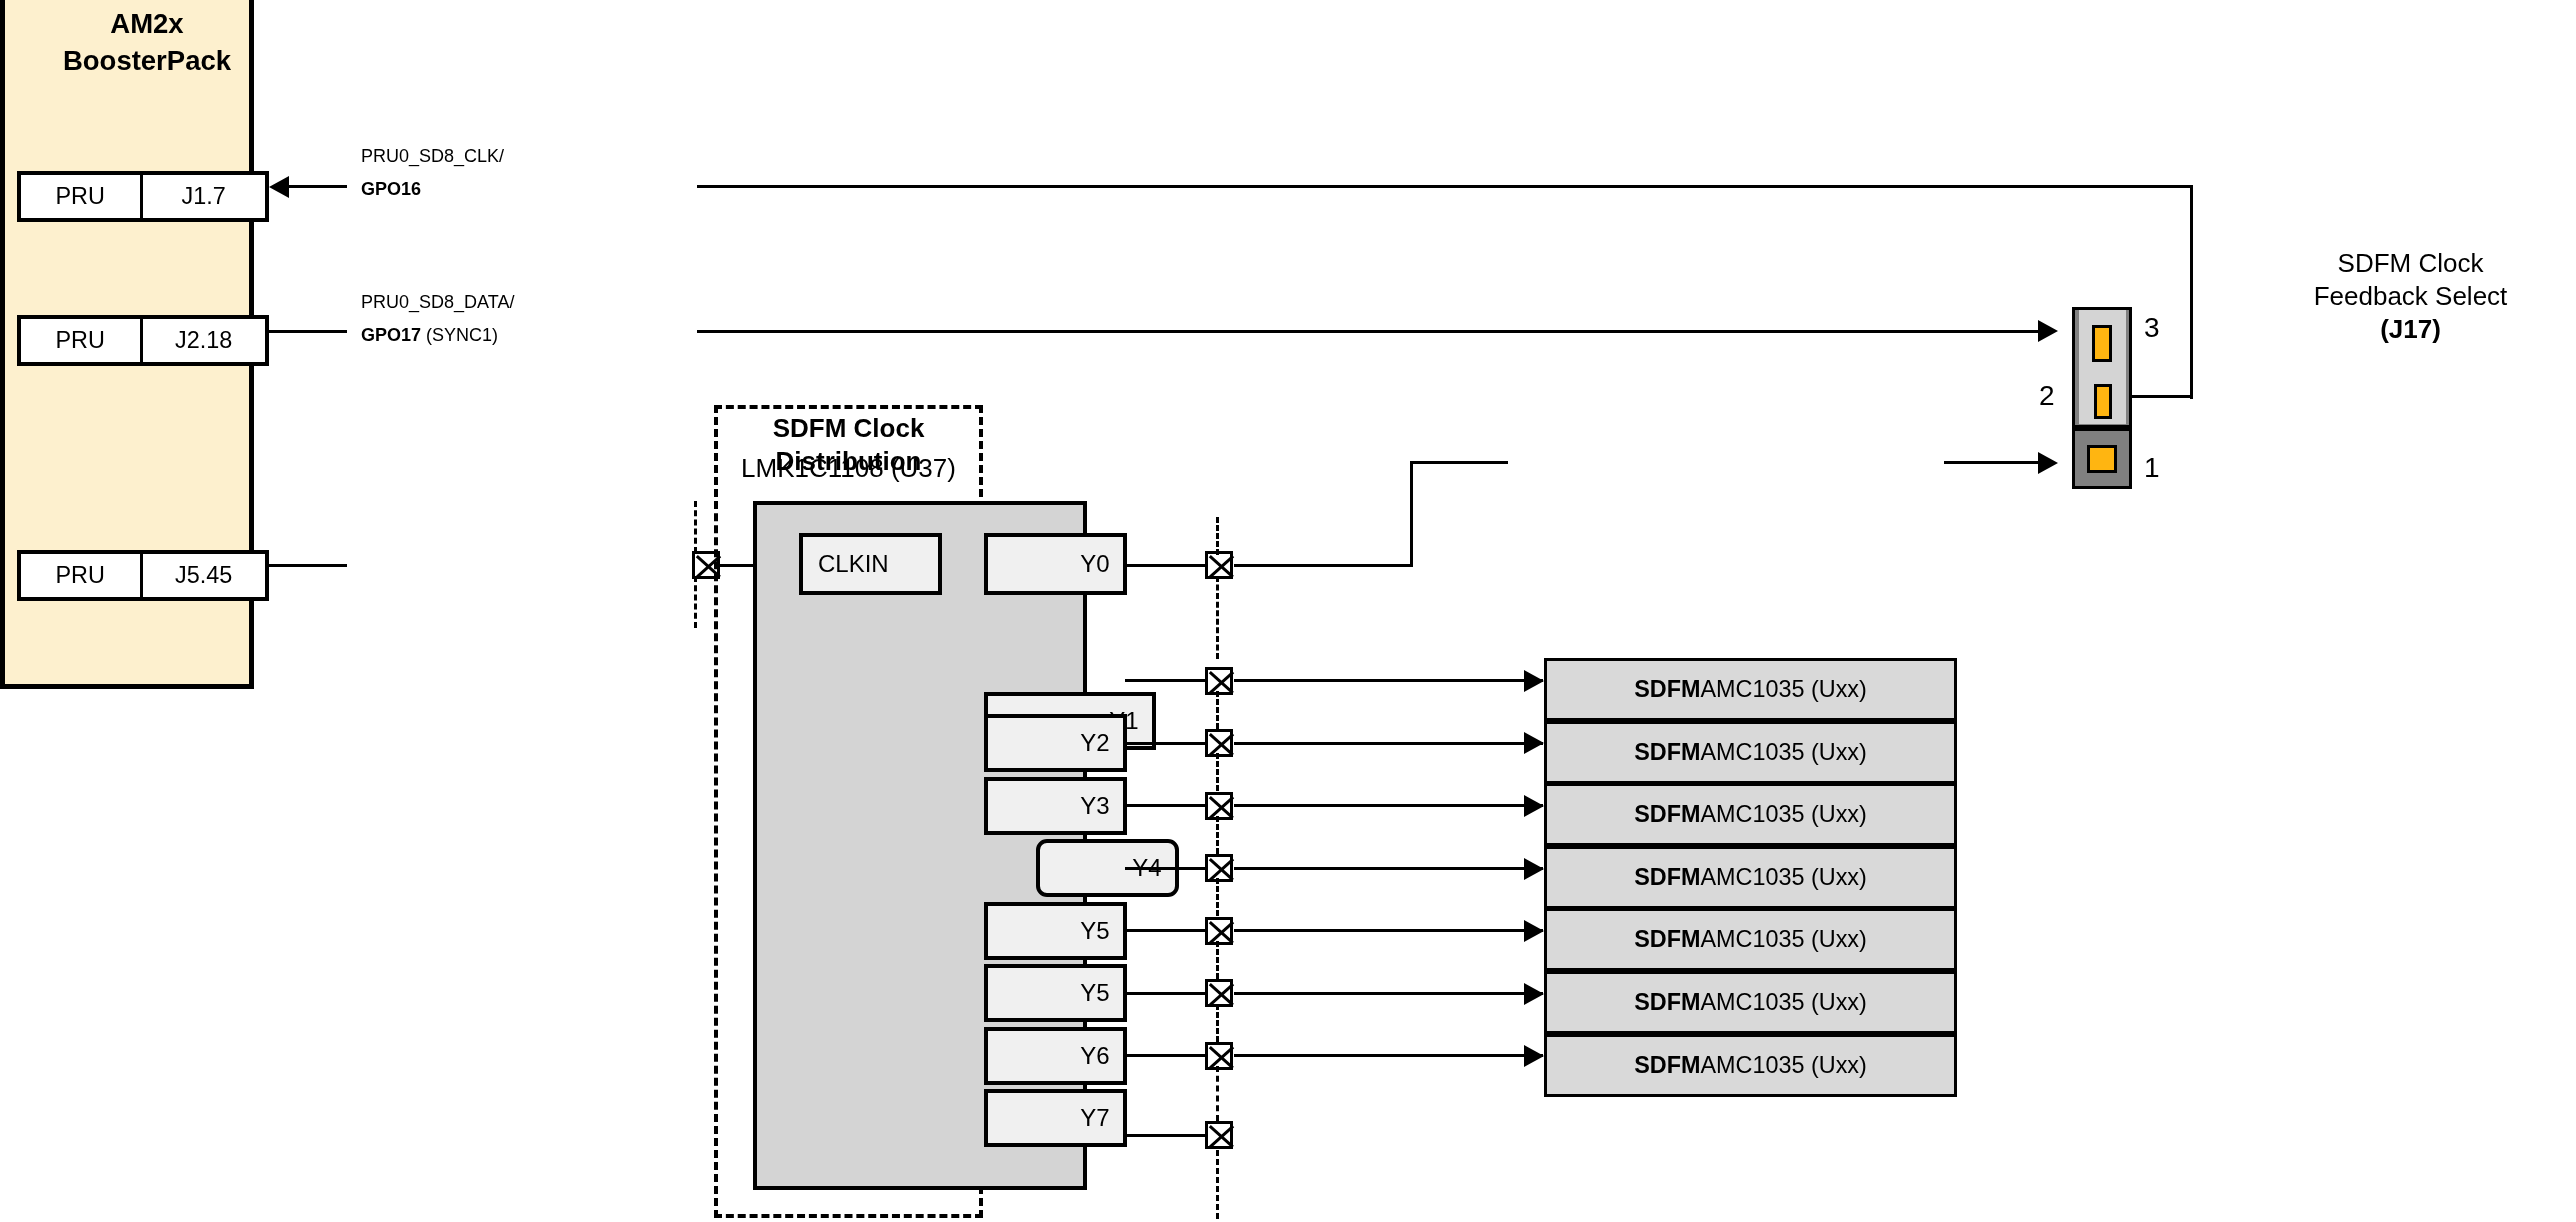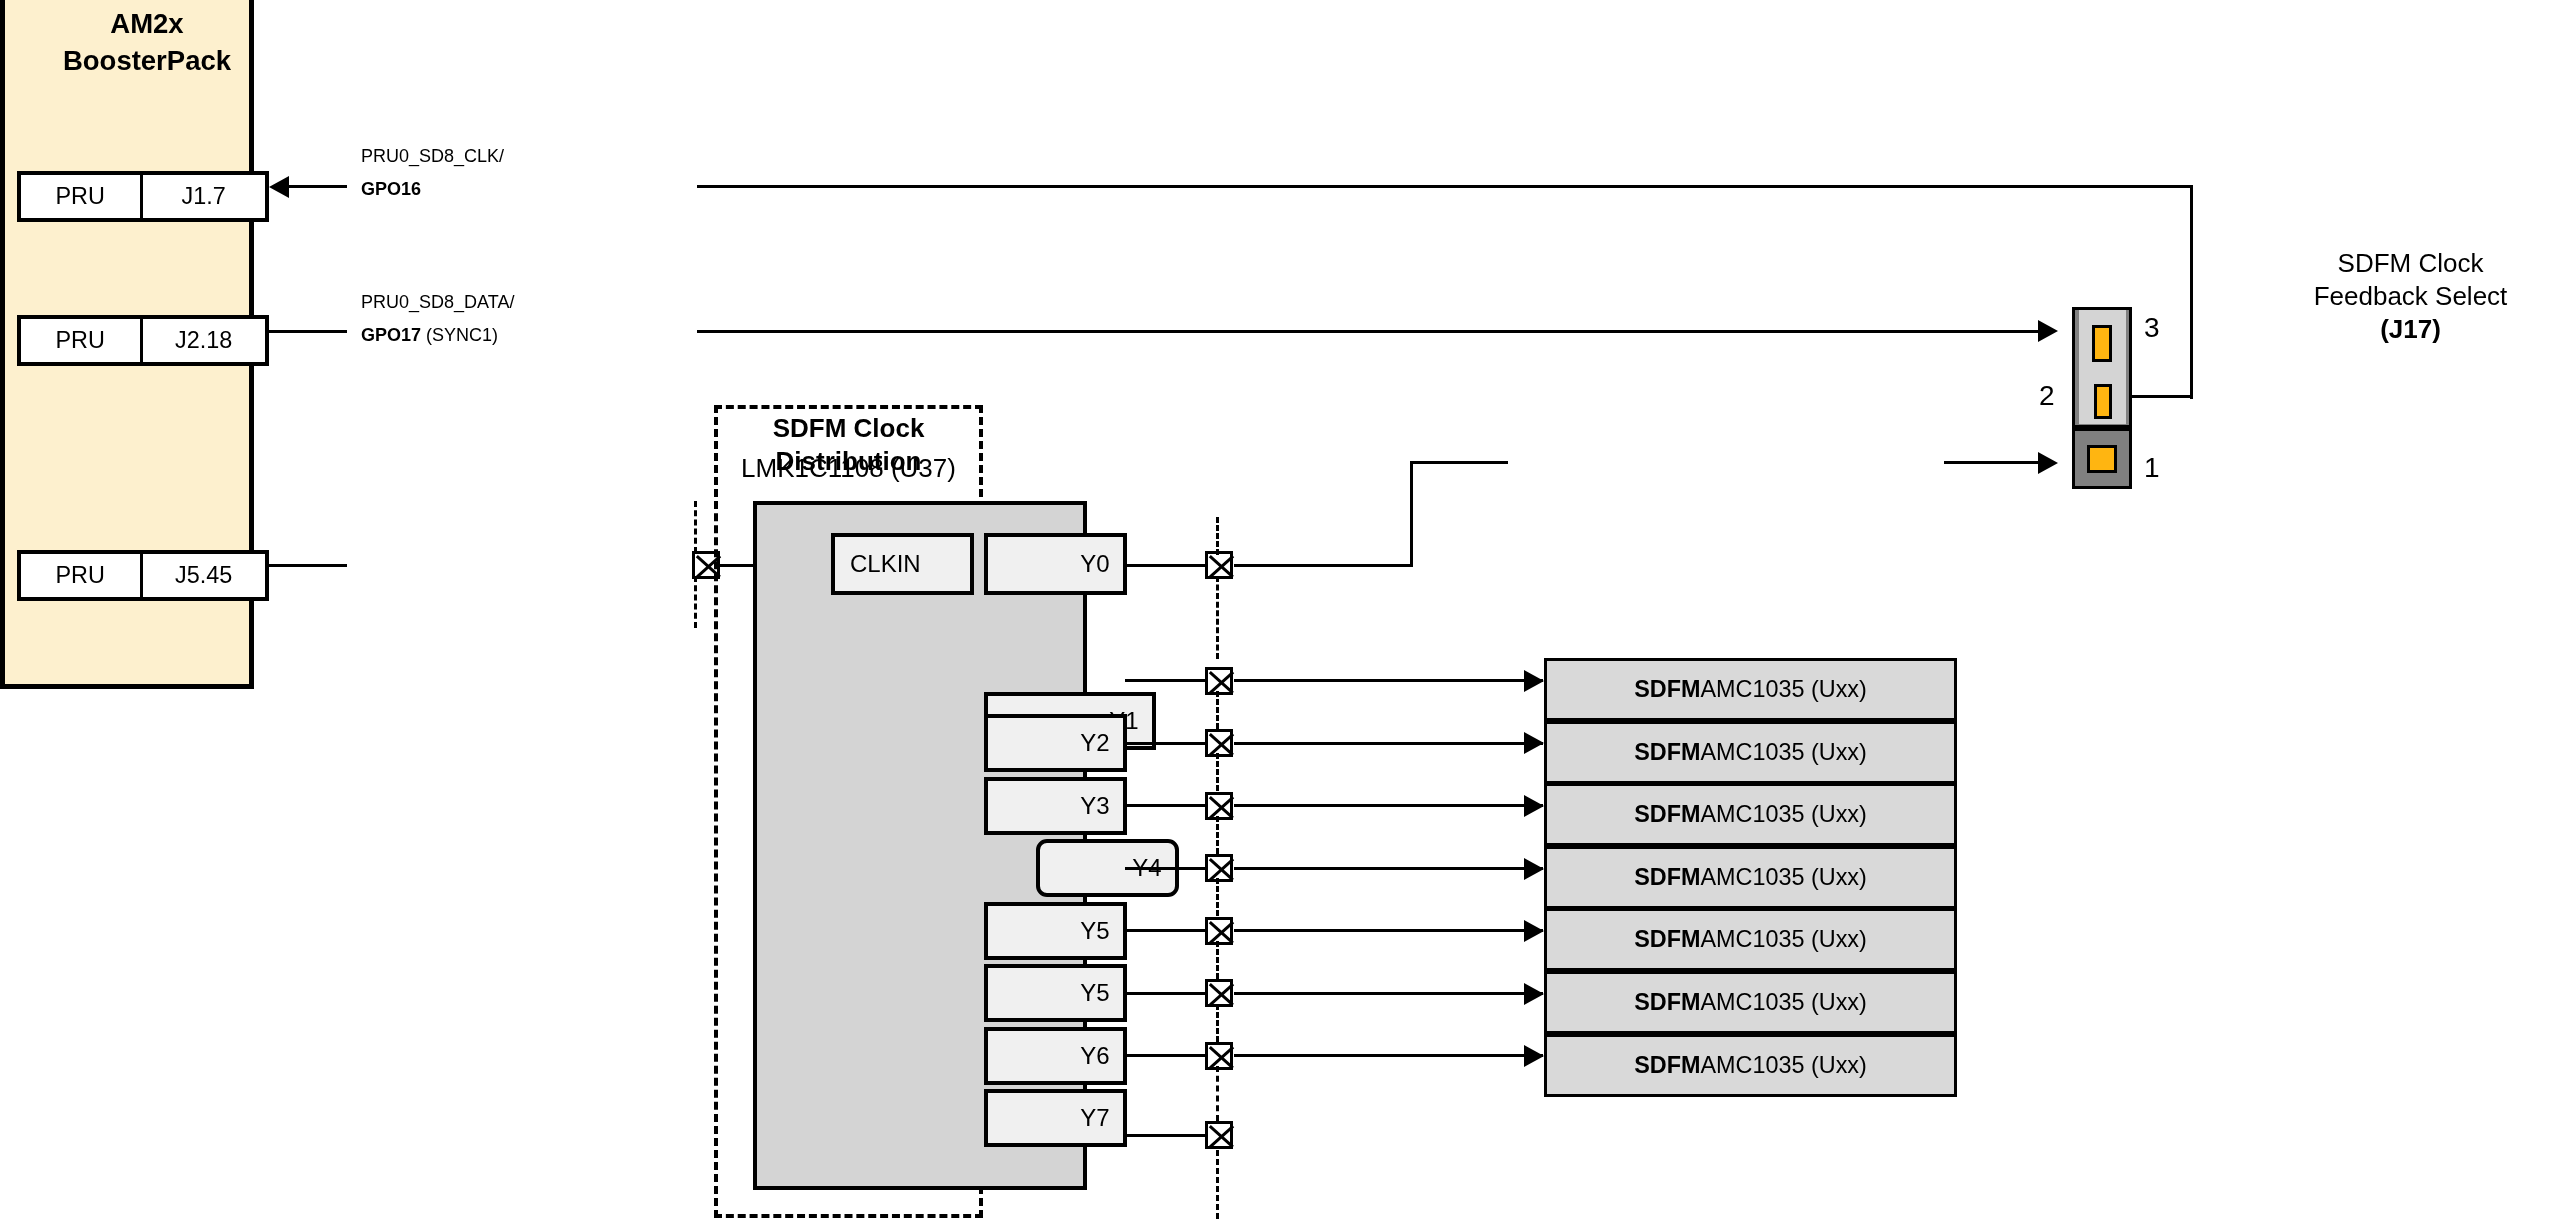--- a/index.html
+++ b/index.html
@@ -144,21 +144,21 @@
   <div class="abs tp" style="left:692px;top:551px;"></div>
   <div class="abs wire-h" style="left:721px;top:564px;width:57px;"></div>
   <div class="abs arrow-r" style="left:777px;top:555px;"></div>
 
   <div class="abs" id="dashed-box"></div>
   <div class="abs title-txt" style="left:714px;top:412px;width:269px;font-weight:bold;">SDFM Clock Distribution</div>
   <div class="abs title-txt" style="left:714px;top:452px;width:269px;">LMK1C1108 (U37)</div>
 
   <div class="abs" id="lmk-chip"></div>
 
-  <div class="abs pin-label-box l" style="left:799px;top:533px;width:143px;height:62px;margin-left:32px;">CLKIN</div>
+  <div class="abs pin-label-box l" style="left:799px;top:533px;width:143px;height:62px;">CLKIN</div>
 
   <div class="abs pin-label-box r" style="left:984px;top:533px;width:143px;height:62px;">Y0</div>
 
   <div class="abs pin-label-box r" style="left:984px;top:692px;width:172px;height:58px;">Y1</div>
   <div class="abs pin-label-box r" style="left:984px;top:714px;width:143px;height:58px;">Y2</div>
   <div class="abs pin-label-box r" style="left:984px;top:777px;width:143px;height:58px;">Y3</div>
   <div class="abs pin-label-box r" style="left:1036px;top:839px;width:143px;height:58px;border-radius:11px;">Y4</div>
   <div class="abs pin-label-box r" style="left:984px;top:902px;width:143px;height:58px;">Y5</div>
   <div class="abs pin-label-box r" style="left:984px;top:964px;width:143px;height:58px;">Y5</div>
   <div class="abs pin-label-box r" style="left:984px;top:1027px;width:143px;height:58px;">Y6</div>

